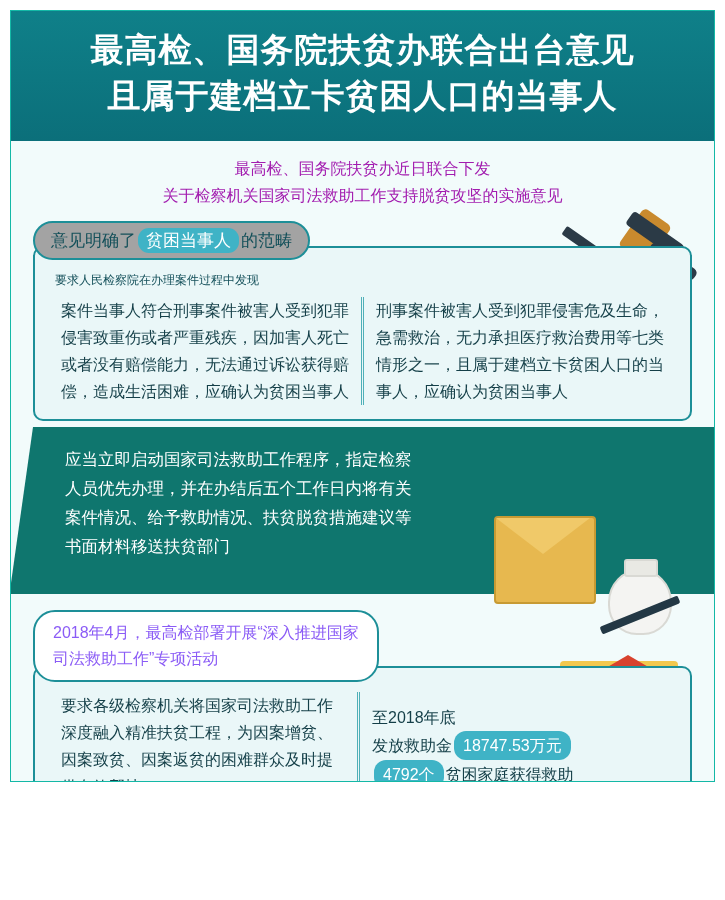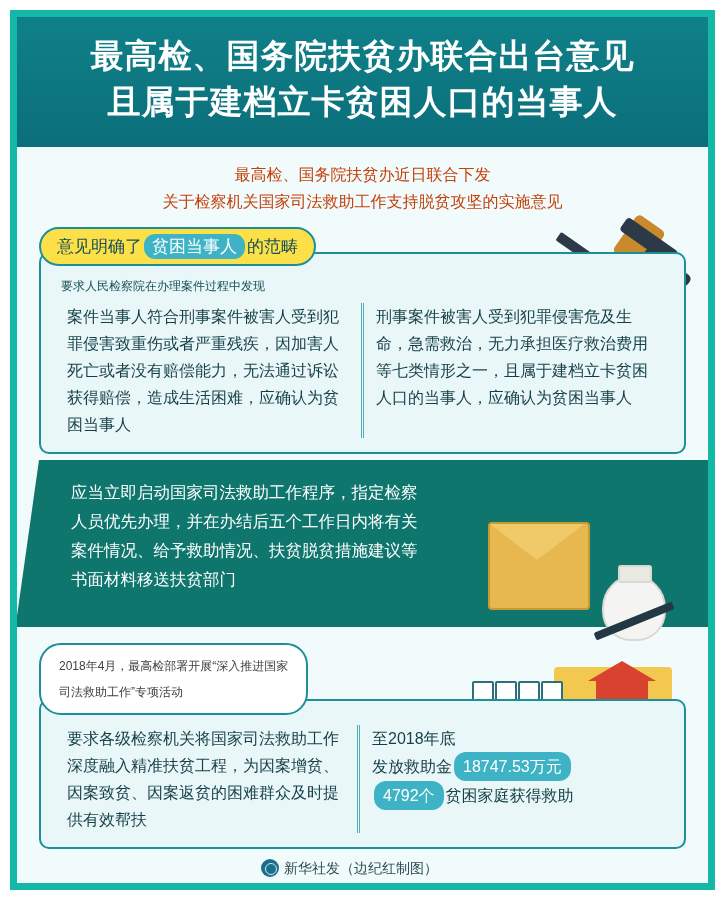--- a/index.html
+++ b/index.html
@@ -17,23 +17,23 @@
     position: relative;
     width: 725px;
     height: 900px;
     background: #ffffff;
     box-sizing: border-box;
     padding: 10px 10px 0 10px;
   }
   .frame {
     position: relative;
     width: 705px;
-    height: 880px;
+    height: 772px;
     background: #f2fbfb;
-    border: 7px solid #14b8a6;
+    border: 1px solid #14b8a6;
     box-sizing: border-box;
     overflow: hidden;
   }
   
   .header {
     position: relative;
     background: #0d7b86;
     background: linear-gradient(180deg,#0f8089 0%, #0b6f7a 100%);
     height: 130px;
     box-sizing: border-box;
@@ -46,34 +46,34 @@
     font-size: 33px;
     letter-spacing: 1px;
     line-height: 46px;
     white-space: nowrap;
   }
   .subtitle-wrap {
     text-align: center;
     padding: 14px 30px 4px 30px;
   }
   .subtitle-line {
-    color: #c2410c;
+    color: #a21caf;
     font-size: 16px;
     line-height: 27px;
     white-space: nowrap;
   }
 
   
   .sec1 {
     position: relative;
     margin: 8px 22px 0 22px;
   }
   .pill-head {
     display: inline-block;
-    background: #fde047;
+    background: #a3a3a3;
     border: 2px solid #1d8f98;
     border-radius: 20px;
     padding: 5px 16px;
     font-size: 17px;
     color: #14505a;
     position: relative;
     z-index: 3;
   }
   .pill-head .hl {
     display: inline-block;
@@ -92,20 +92,21 @@
     box-sizing: border-box;
   }
   .box1 .lead {
     font-size: 12px;
     color: #14505a;
     padding: 2px 0 8px 6px;
   }
   .cols {
     display: flex;
     gap: 0;
+    align-items: center;
   }
   .col {
     flex: 1;
     font-size: 16px;
     line-height: 27px;
     color: #143f48;
     padding: 0 12px;
     box-sizing: border-box;
   }
   .col.left {
@@ -151,22 +152,22 @@
   .sec3 {
     position: relative;
     margin: 16px 22px 0 22px;
   }
   .pill-head2 {
     display: inline-block;
     background: #ffffff;
     border: 2px solid #1d8f98;
     border-radius: 22px;
     padding: 8px 18px;
-    font-size: 12px;
-    color: #404040;
+    font-size: 16px;
+    color: #8b5cf6;
     line-height: 26px;
     position: relative;
     z-index: 3;
     max-width: 430px;
   }
   .box2 {
     margin-top: -16px;
     border: 2px solid #1d8f98;
     border-radius: 10px;
     background: #eaf7f8;

